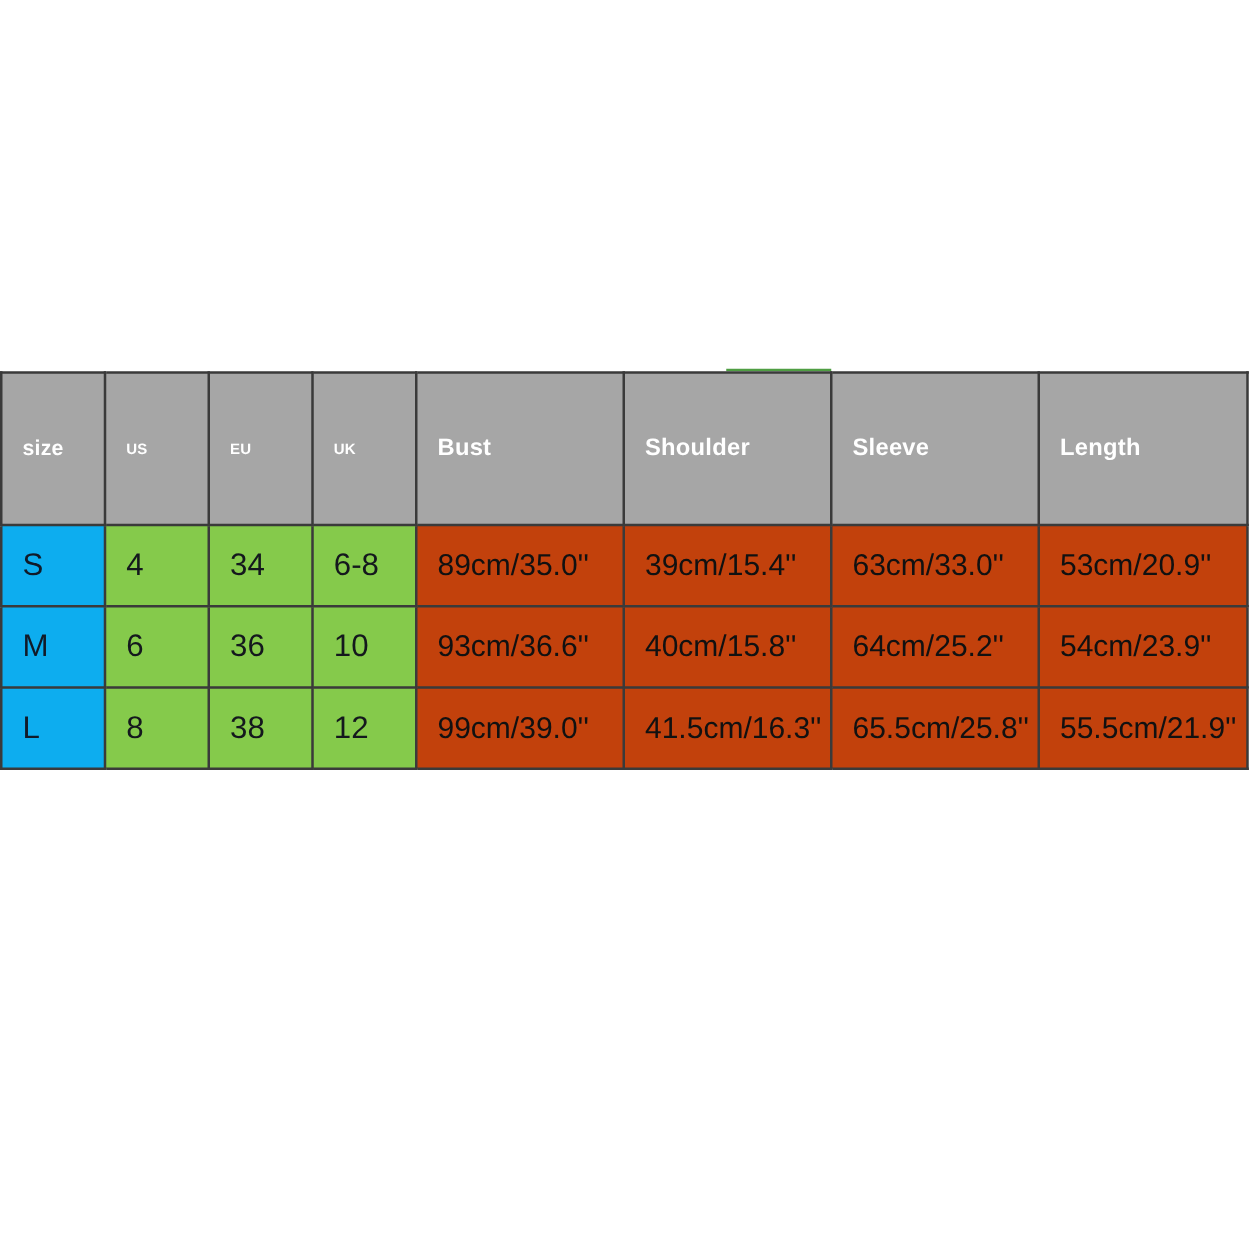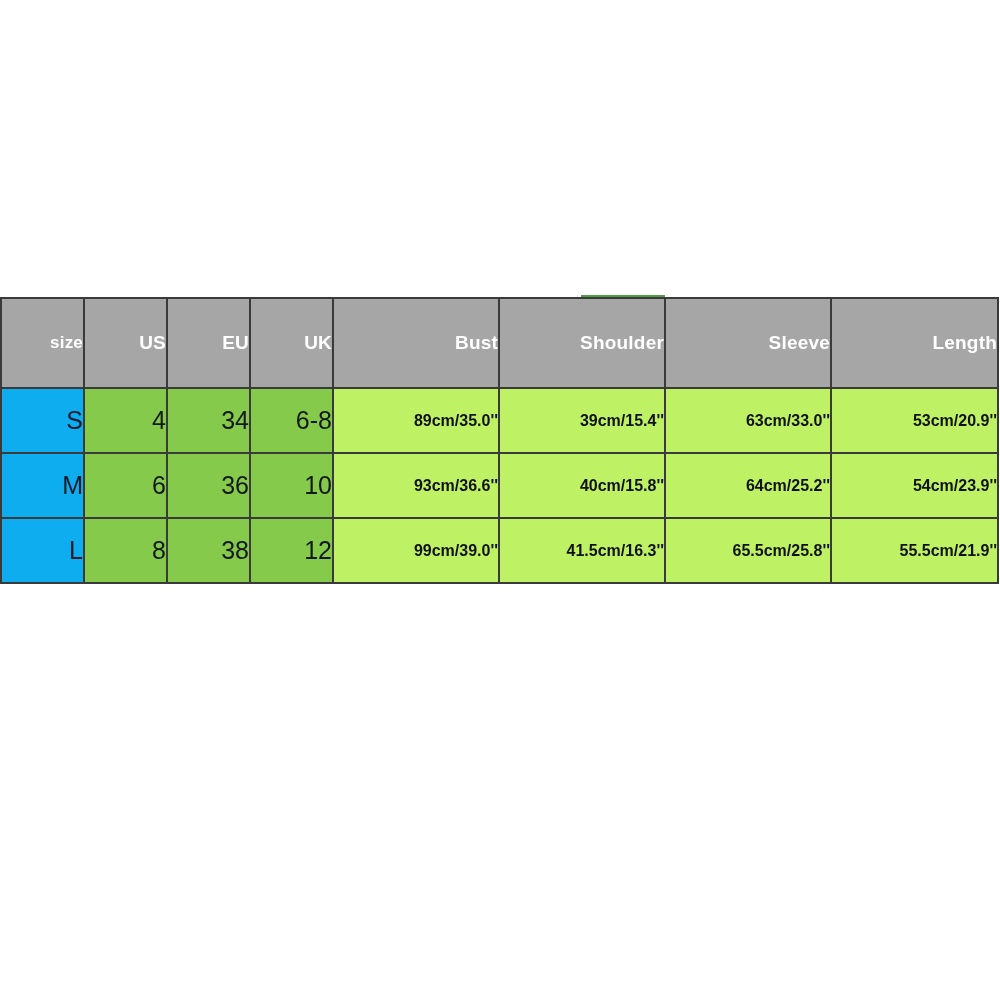--- a/index.html
+++ b/index.html
@@ -41,32 +41,32 @@
   table.size-chart {
     border-collapse: collapse;
     table-layout: fixed;
     width: 997px;
     background: #ffffff;
   }
 
   table.size-chart td,
   table.size-chart th {
     border: 2px solid #3a3a3a;
-    padding: 0;
-    text-align: right;
+    padding: 16px;
+    text-align: left;
     vertical-align: middle;
   }
 
   
   thead th {
     background: #a6a6a6;
     color: #ffffff;
     height: 88px;
     font-weight: bold;
-    font-size: 19px;
+    font-size: 12px;
     letter-spacing: 0.2px;
   }
   thead th.col-size { font-size: 17px; }
   thead th.col-wide { font-size: 19px; }
 
   
   tbody tr { height: 65px; }
 
   td.cell-size {
     background: #0dade f;
@@ -75,24 +75,24 @@
     font-size: 25px;
     font-weight: 400;
   }
   td.cell-num {
     background: #85ca4b;
     color: #14181d;
     font-size: 25px;
     font-weight: 400;
   }
   td.cell-meas {
-    background: #bef264;
+    background: #c2410c;
     color: #111111;
-    font-size: 16px;
-    font-weight: 700;
+    font-size: 24px;
+    font-weight: 400;
     white-space: nowrap;
   }
 
   
   col.c-size     { width: 83px; }
   col.c-us       { width: 83px; }
   col.c-eu       { width: 83px; }
   col.c-uk       { width: 83px; }
   col.c-bust     { width: 166px; }
   col.c-shoulder { width: 166px; }

